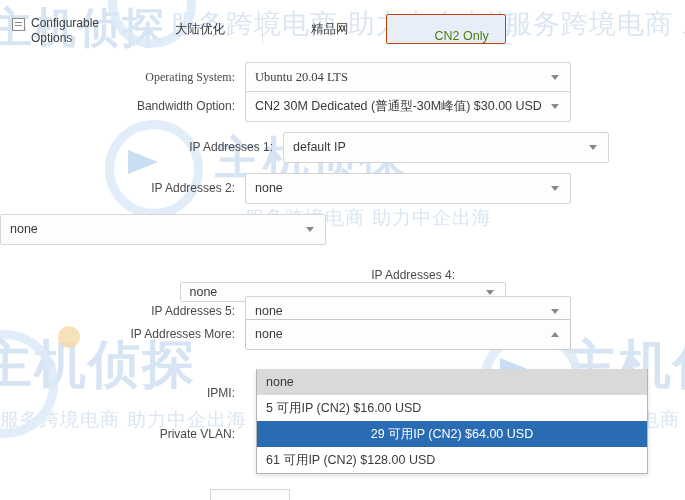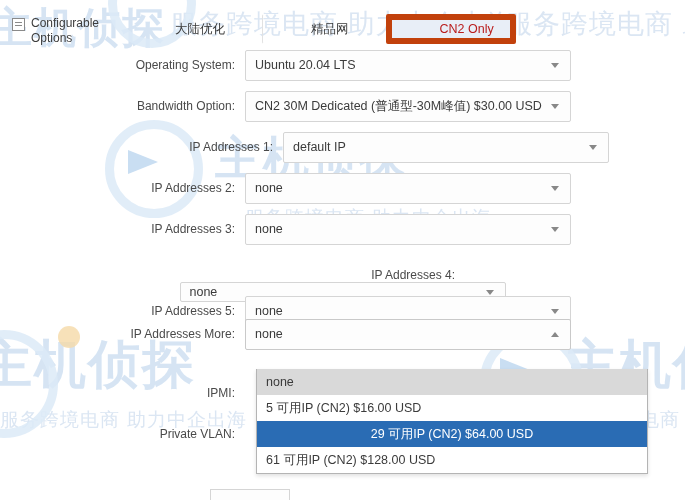--- a/index.html
+++ b/index.html
@@ -123,22 +123,23 @@
     border-radius: 2px;
     white-space: nowrap;
     cursor: pointer;
   }
   .tab + .tab { margin-left: 20px; padding-left: 48px; }
   .tab.sep {
     border-left: 1px solid #e2e2e2;
   }
   .tab.active {
     background: #e8eef7;
-    border: 6px solid #c2410c;
-    color: #b91c1c;
+    border: 1px solid #c2410c;
+    color: #4d7c0f;
+    align-items: flex-end;
   }
 
   
   .row {
     position: absolute;
     left: 0;
     width: 685px;
     height: 34px;
     display: flex;
     align-items: center;
@@ -267,21 +268,21 @@
       <span>大陆优化</span>
     </div>
     <div class="tab sep">
       <span>精品网</span>
     </div>
     <div class="tab active">
       <span>CN2 Only</span>
     </div>
   </div>
 
-  <div class="row" style="top:48px;">
+  <div class="row" style="top:60px;font-family:Liberation Serif, serif;">
     <div class="row-label">Operating System:</div>
     <div class="select">
       <span class="select-value">Ubuntu 20.04 LTS</span>
       <span class="caret"></span>
     </div>
   </div>
 
   <div class="row" style="top:89px;">
     <div class="row-label">Bandwidth Option:</div>
     <div class="select">
@@ -300,21 +301,20 @@
 
   <div class="row" style="top:171px;">
     <div class="row-label">IP Addresses 2:</div>
     <div class="select">
       <span class="select-value">none</span>
       <span class="caret"></span>
     </div>
   </div>
 
   <div class="row" style="top:212px;">
-    <div class="row-label">IP Addresses 3:</div>
     <div class="select">
       <span class="select-value">none</span>
       <span class="caret"></span>
     </div>
   </div>
 
   <div class="row" style="top:268px;flex-direction:column;">
     <div class="row-label">IP Addresses 4:</div>
     <div class="select">
       <span class="select-value">none</span>

